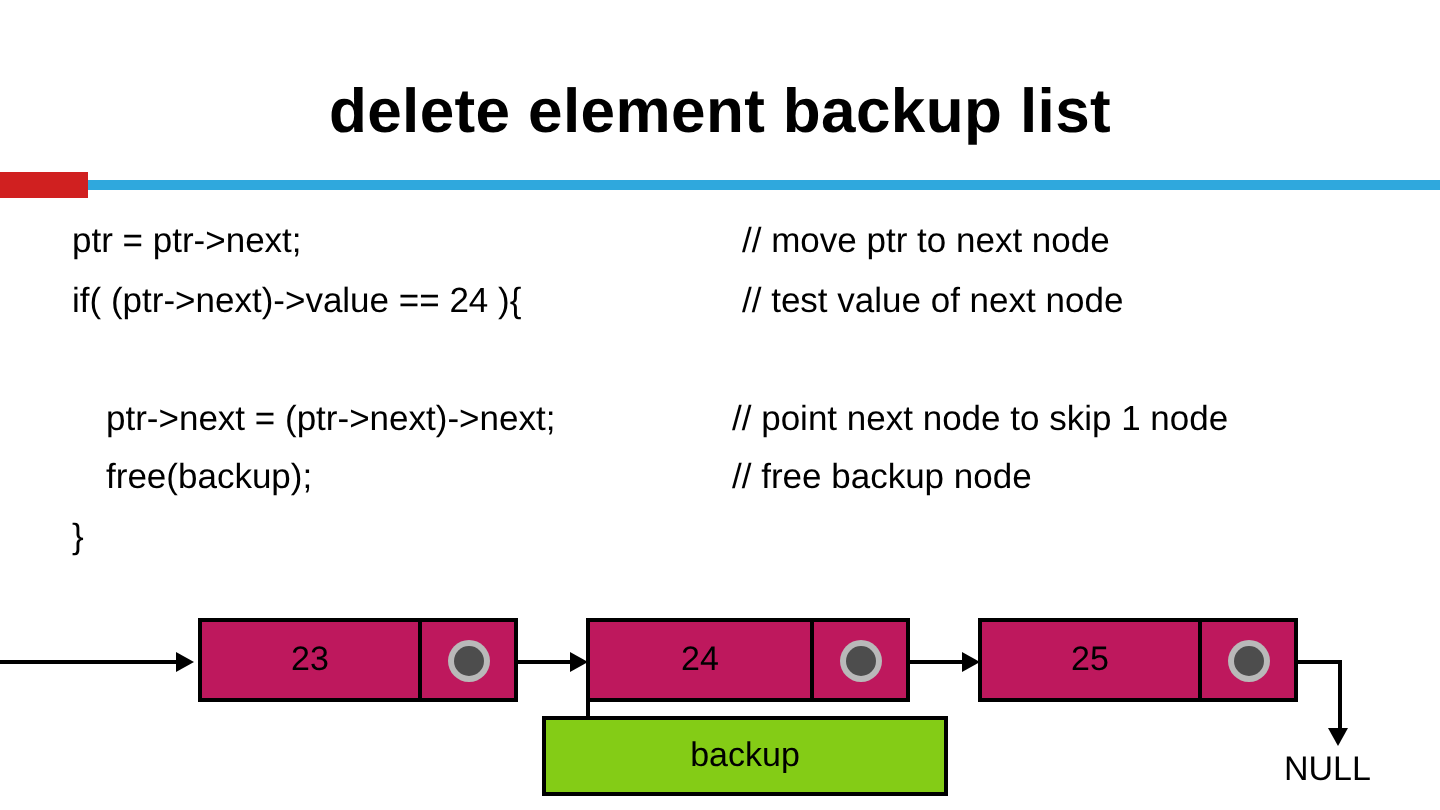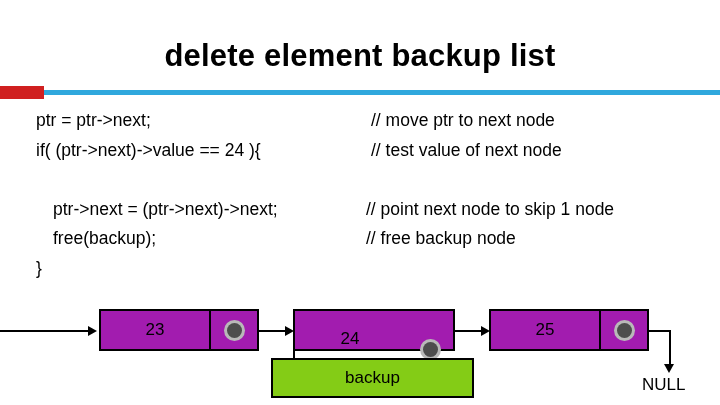--- a/index.html
+++ b/index.html
@@ -74,21 +74,21 @@
     top: 0;
     white-space: nowrap;
   }
   .indent-1 { padding-left: 17px; }
 
   
   .node {
     position: absolute;
     box-sizing: border-box;
     border: 2px solid #000000;
-    background: #a21caf;
+    background: #be185d;
     height: 42px;
     display: flex;
     align-items: stretch;
   }
   .node-val {
     flex: 1 1 auto;
     display: flex;
     align-items: center;
     justify-content: center;
     font-size: 17px;
@@ -197,21 +197,21 @@
   <div class="node" style="left:99px; top:309px; width:160px;">
     <div class="node-val">23</div>
     <div class="node-ptr">
       <div class="dot"></div>
     </div>
   </div>
 
   <div class="hline" style="left:259px; top:330px; width:26px;"></div>
   <div class="arrow-right" style="left:285px; top:326px;"></div>
 
-  <div class="node" style="left:293px; top:309px; width:162px;align-items:flex-end;">
+  <div class="node" style="left:293px; top:309px; width:162px;">
     <div class="node-val">24</div>
     <div class="node-ptr">
       <div class="dot"></div>
     </div>
   </div>
 
   <div class="hline" style="left:455px; top:330px; width:26px;"></div>
   <div class="arrow-right" style="left:481px; top:326px;"></div>
 
   <div class="node" style="left:489px; top:309px; width:160px;">

